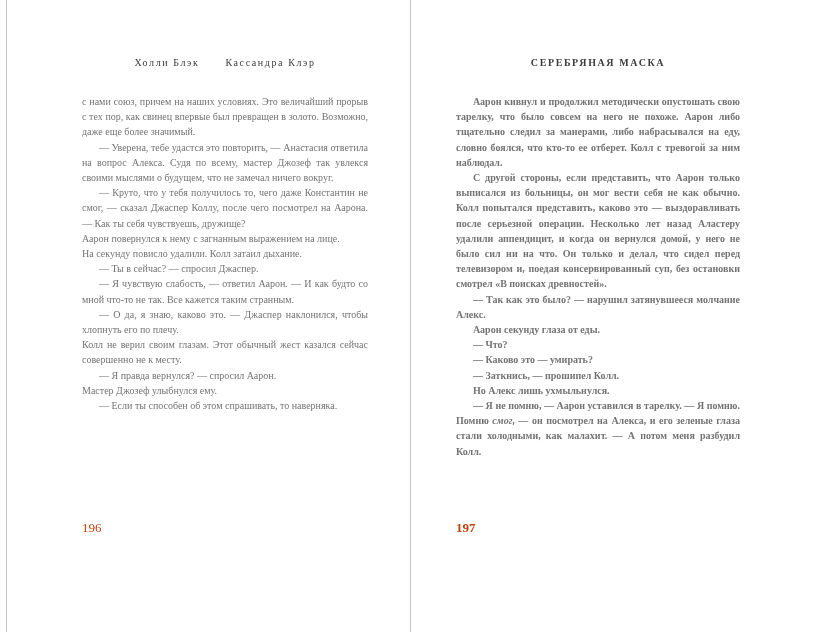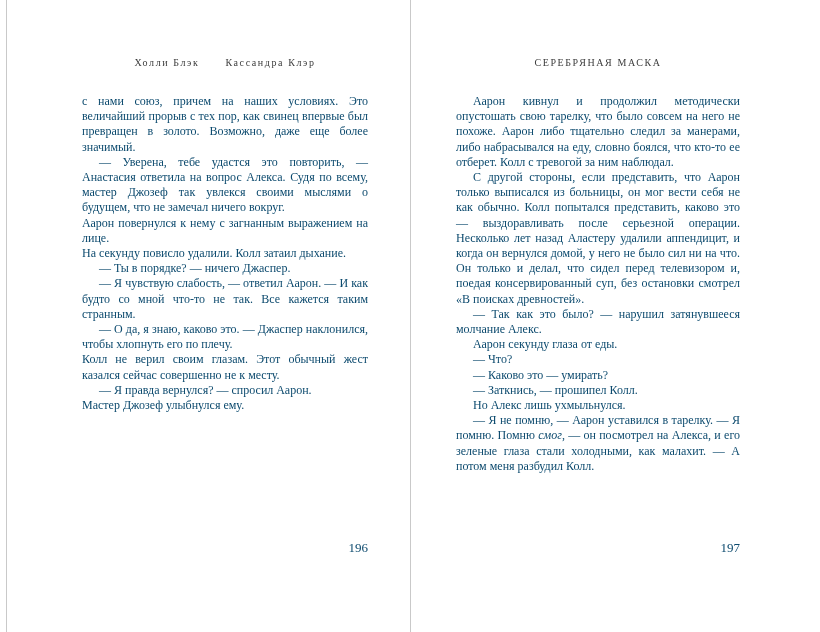--- a/index.html
+++ b/index.html
@@ -9,71 +9,73 @@
     font-family: "Liberation Serif", "DejaVu Serif", serif;
     color: #1f1f1f;
     overflow: hidden;
   }
   .spread { position: relative; width: 744px; height: 632px; background: #ffffff; }
   .rule { position: absolute; top: 0; bottom: 0; width: 1px; background: #c9c9c9; }
   .rule-left   { left: 6px; }
   .rule-center { left: 410px; }
   .page { position: absolute; top: 0; height: 632px; }
   .page-left  { left: 7px;   width: 403px; padding: 57px 42px 0 75px; }
-  .page-right { left: 411px; width: 409px; padding: 57px 80px 8px 45px; }
+  .page-right { left: 411px; width: 409px; padding: 57px 80px 8px 45px; font-weight: bold; }
   .running-head {
     text-align: center;
     font-size: 10px;
     line-height: 12px;
     letter-spacing: 1.6px;
     color: #3c3c3c;
     margin-bottom: 25px;
     white-space: nowrap;
   }
   .running-head .gap { display: inline-block; width: 26px; }
   .page-body {
-    font-size: 12px;
+    font-size: 10px;
     line-height: 15.2px;
     text-align: justify;
-    color: #0c4a6e;
+    color: #737373;
   }
   .page-body p { text-indent: 0; }
   .page-body p.indent { text-indent: 17px; }
   .folio {
     position: absolute;
-    top: 540px;
+    top: 520px;
     font-size: 13px;
-    color: #0c4a6e;
-    text-align: right;
+    color: #c2410c;
+    text-align: left;
   }
   .folio-left  { left: 75px; right: 42px; }
   .folio-right { left: 45px; right: 80px; }
 </style>
 </head>
 <body>
 
 <div class="spread">
   <div class="rule rule-left"></div>
   <div class="rule rule-center"></div>
 
   <div class="page page-left">
     <div class="running-head">
       <span>Холли Блэк</span><span class="gap"></span><span>Кассандра Клэр</span>
     </div>
     <div class="page-body" id="left-body">
         <p>с нами союз, причем на наших условиях. Это величайший прорыв с тех пор, как свинец впервые был превращен в золото. Возможно, даже еще более значимый.</p>
         <p class="indent">— Уверена, тебе удастся это повторить, — Анастасия ответила на вопрос Алекса. Судя по всему, мастер Джозеф так увлекся своими мыслями о будущем, что не замечал ничего вокруг.</p>
+        <p class="indent">— Круто, что у тебя получилось то, чего даже Константин не смог, — сказал Джаспер Коллу, после чего посмотрел на Аарона. — Как ты себя чувствуешь, дружище?</p>
         <p>Аарон повернулся к нему с загнанным выражением на лице.</p>
         <p>На секунду повисло удалили. Колл затаил дыхание.</p>
-        <p class="indent">— Ты в порядке? — ничего Джаспер.</p>
+        <p class="indent">— Ты в сейчас? — спросил Джаспер.</p>
         <p class="indent">— Я чувствую слабость, — ответил Аарон. — И как будто со мной что-то не так. Все кажется таким странным.</p>
         <p class="indent">— О да, я знаю, каково это. — Джаспер наклонился, чтобы хлопнуть его по плечу.</p>
         <p>Колл не верил своим глазам. Этот обычный жест казался сейчас совершенно не к месту.</p>
         <p class="indent">— Я правда вернулся? — спросил Аарон.</p>
         <p>Мастер Джозеф улыбнулся ему.</p>
+        <p class="indent">— Если ты способен об этом спрашивать, то наверняка.</p>
       </div>
     <div class="folio folio-left">196</div>
   </div>
 
   <div class="page page-right">
     <div class="running-head">
       <span>СЕРЕБРЯНАЯ МАСКА</span>
     </div>
     <div class="page-body" id="right-body">
         <p class="indent">Аарон кивнул и продолжил методически опустошать свою тарелку, что было совсем на него не похоже. Аарон либо тщательно следил за манерами, либо набрасывался на еду, словно боялся, что кто-то ее отберет. Колл с тревогой за ним наблюдал.</p>

